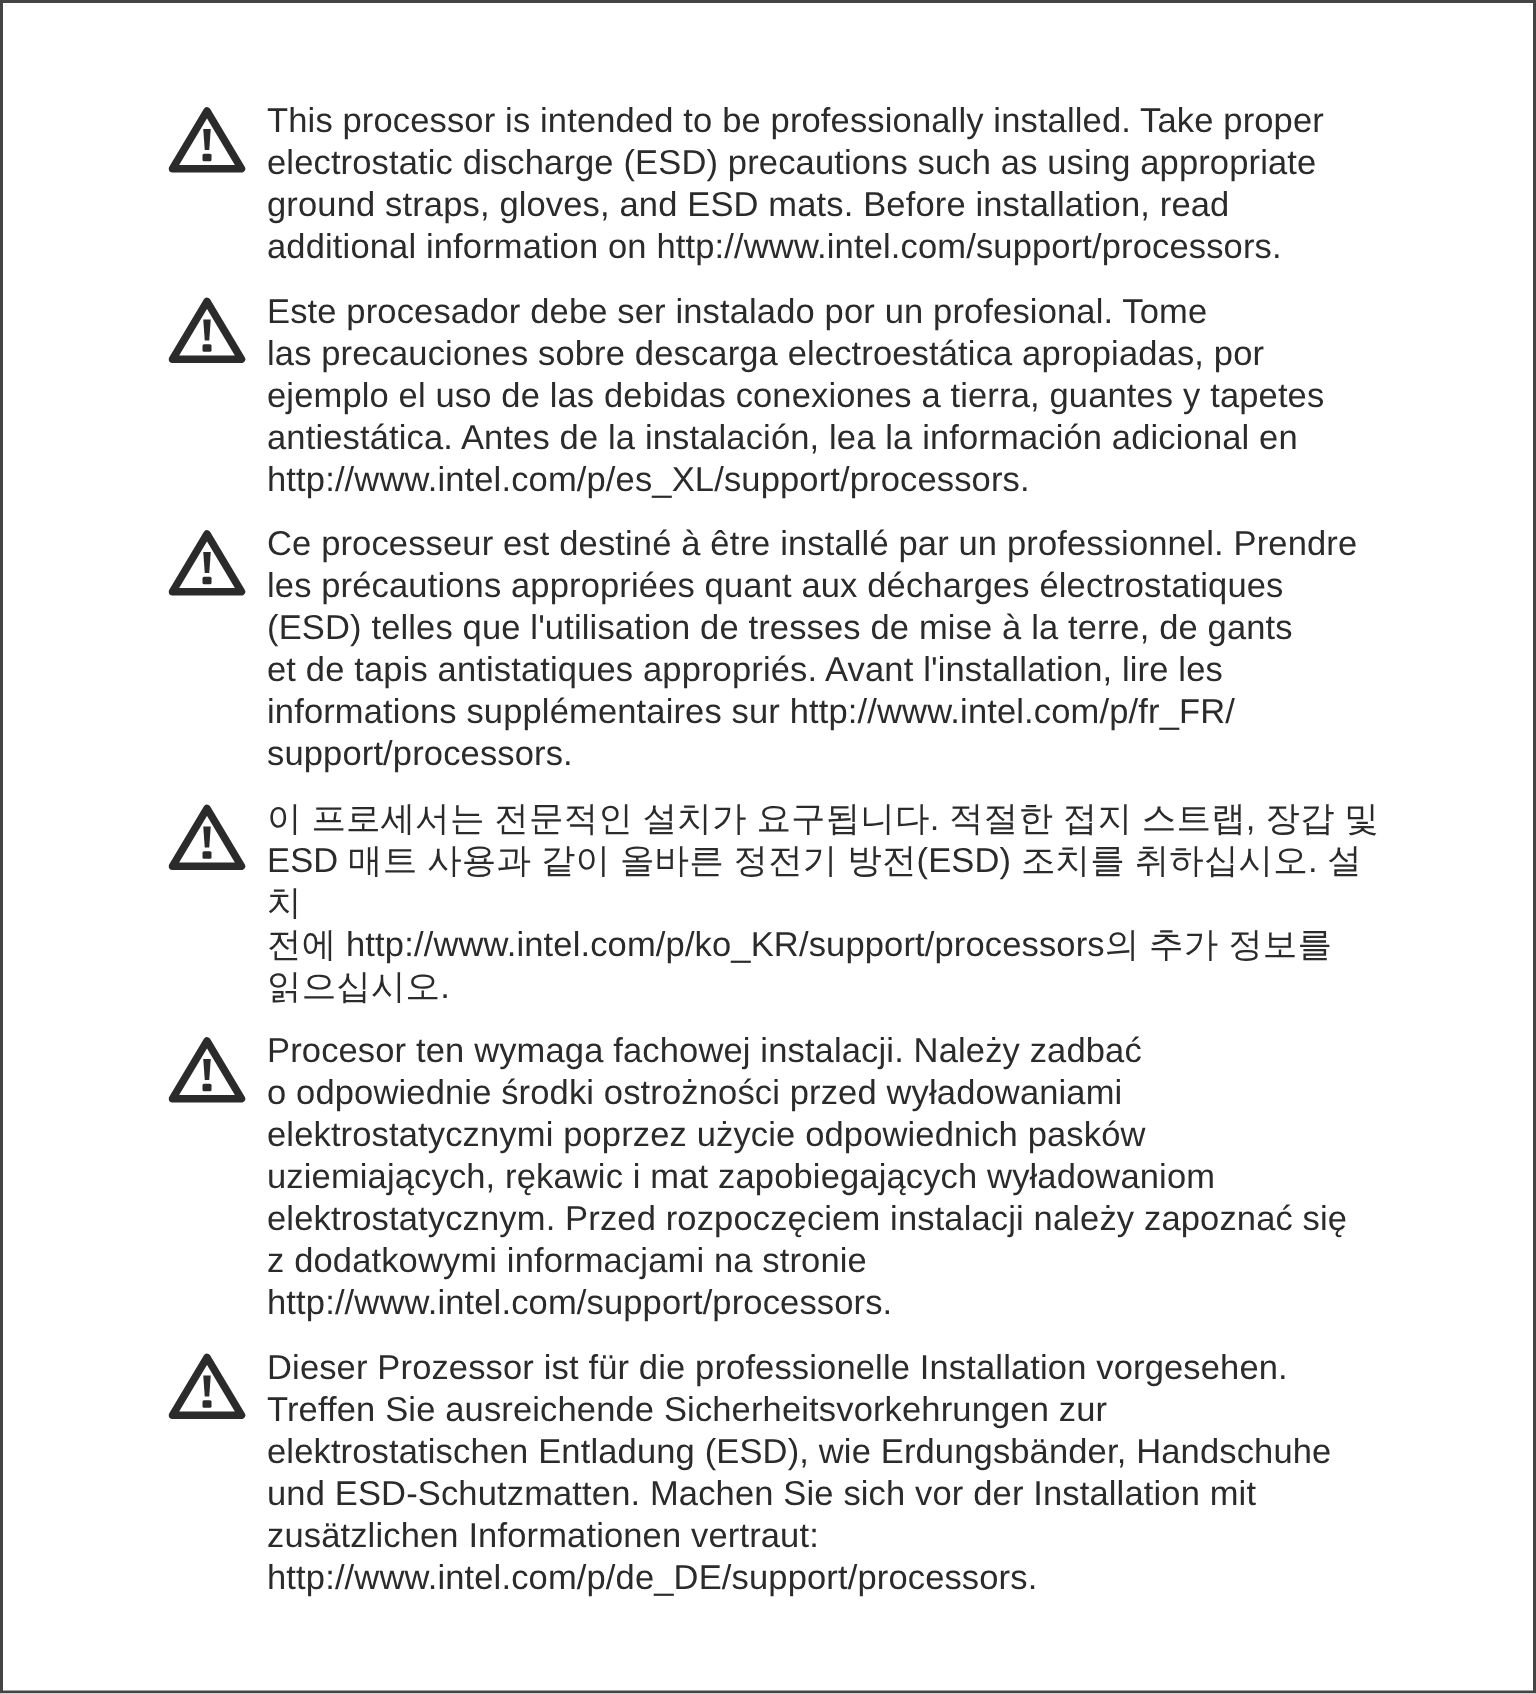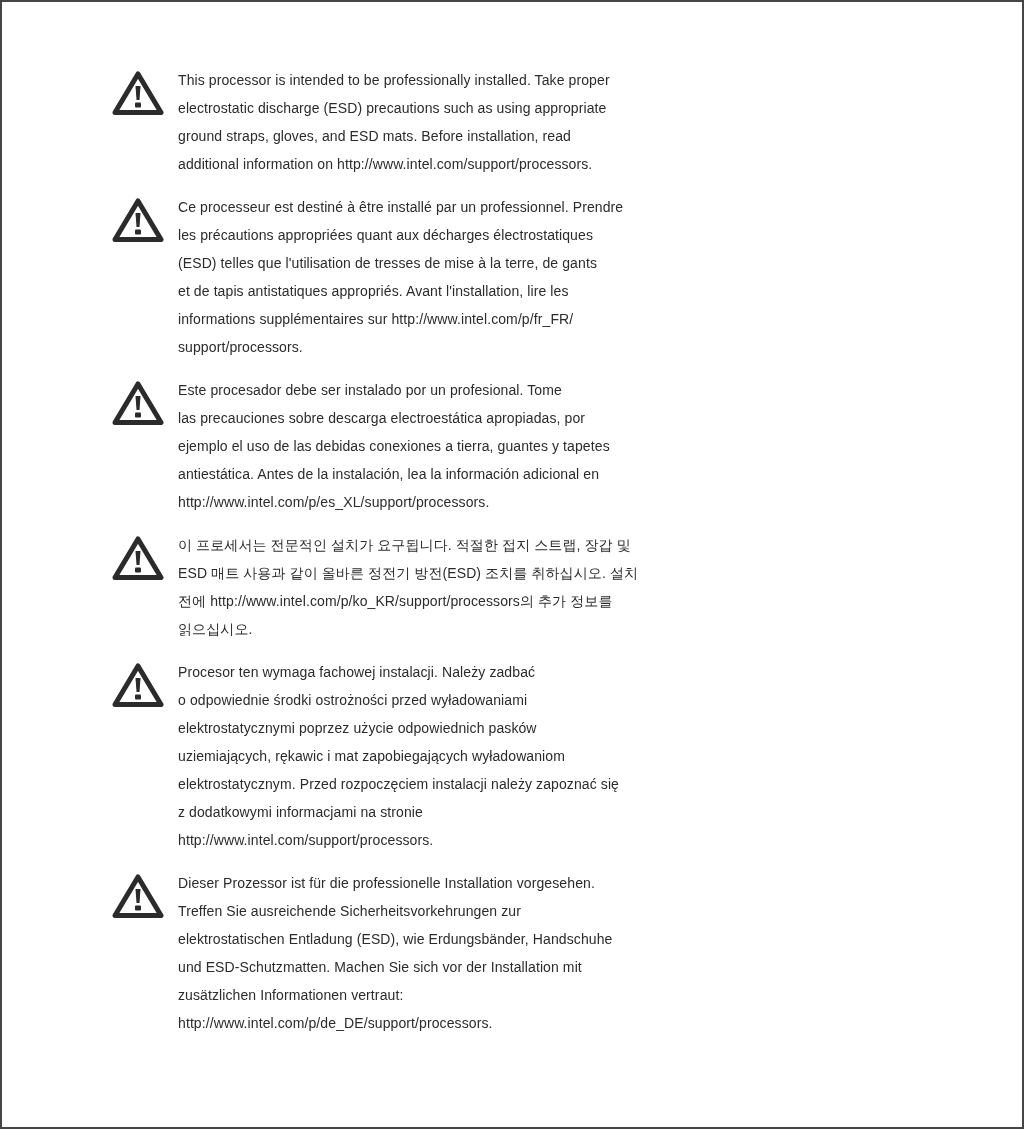--- a/index.html
+++ b/index.html
@@ -32,21 +32,21 @@
   .warning-icon {
     flex: 0 0 auto;
     margin-top: 3px;
   }
   .warning-icon svg {
     display: block;
     width: 52px;
     height: 48px;
   }
   .warning-text {
-    font-size: 14px;
+    font-size: 23px;
     line-height: 28px;
     color: #2b2b2b;
     white-space: pre-line;
     letter-spacing: 0.1px;
   }
 </style>
 </head>
 <body>
 
 <div class="page">
@@ -66,41 +66,41 @@
   </div>
 
   <div class="warning-row">
     <span class="warning-icon">
       <svg viewBox="0 0 104 96" aria-hidden="true">
         <path d="M52 10 L98 87 L6 87 Z" fill="none" stroke="#2b2b2b" stroke-width="10" stroke-linejoin="round"></path>
         <path d="M47 34 L57 34 L55 62 L49 62 Z" fill="#2b2b2b"></path>
         <rect x="46" y="67" width="12" height="10" rx="2" fill="#2b2b2b"></rect>
       </svg>
     </span>
-    <div class="warning-text">Ce processeur est destiné à être installé par un professionnel. Prendre
-les précautions appropriées quant aux décharges électrostatiques
-(ESD) telles que l'utilisation de tresses de mise à la terre, de gants
-et de tapis antistatiques appropriés. Avant l'installation, lire les
-informations supplémentaires sur http://www.intel.com/p/fr_FR/
-support/processors.</div>
+    <div class="warning-text">Este procesador debe ser instalado por un profesional. Tome
+las precauciones sobre descarga electroestática apropiadas, por
+ejemplo el uso de las debidas conexiones a tierra, guantes y tapetes
+antiestática. Antes de la instalación, lea la información adicional en
+http://www.intel.com/p/es_XL/support/processors.</div>
   </div>
 
   <div class="warning-row">
     <span class="warning-icon">
       <svg viewBox="0 0 104 96" aria-hidden="true">
         <path d="M52 10 L98 87 L6 87 Z" fill="none" stroke="#2b2b2b" stroke-width="10" stroke-linejoin="round"></path>
         <path d="M47 34 L57 34 L55 62 L49 62 Z" fill="#2b2b2b"></path>
         <rect x="46" y="67" width="12" height="10" rx="2" fill="#2b2b2b"></rect>
       </svg>
     </span>
-    <div class="warning-text">Este procesador debe ser instalado por un profesional. Tome
-las precauciones sobre descarga electroestática apropiadas, por
-ejemplo el uso de las debidas conexiones a tierra, guantes y tapetes
-antiestática. Antes de la instalación, lea la información adicional en
-http://www.intel.com/p/es_XL/support/processors.</div>
+    <div class="warning-text">Ce processeur est destiné à être installé par un professionnel. Prendre
+les précautions appropriées quant aux décharges électrostatiques
+(ESD) telles que l'utilisation de tresses de mise à la terre, de gants
+et de tapis antistatiques appropriés. Avant l'installation, lire les
+informations supplémentaires sur http://www.intel.com/p/fr_FR/
+support/processors.</div>
   </div>
 
   <div class="warning-row">
     <span class="warning-icon">
       <svg viewBox="0 0 104 96" aria-hidden="true">
         <path d="M52 10 L98 87 L6 87 Z" fill="none" stroke="#2b2b2b" stroke-width="10" stroke-linejoin="round"></path>
         <path d="M47 34 L57 34 L55 62 L49 62 Z" fill="#2b2b2b"></path>
         <rect x="46" y="67" width="12" height="10" rx="2" fill="#2b2b2b"></rect>
       </svg>
     </span>

